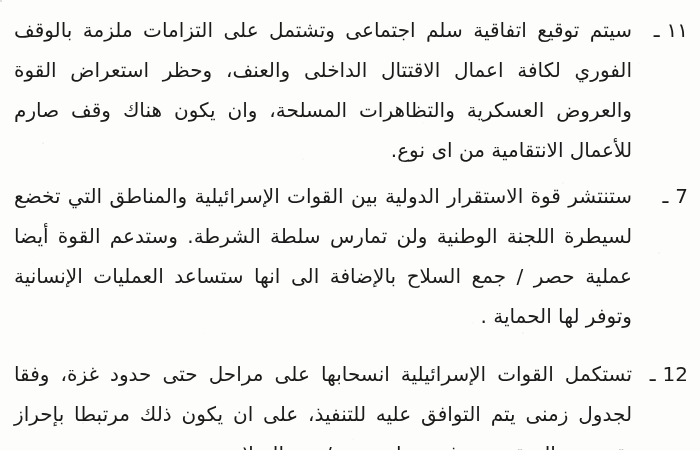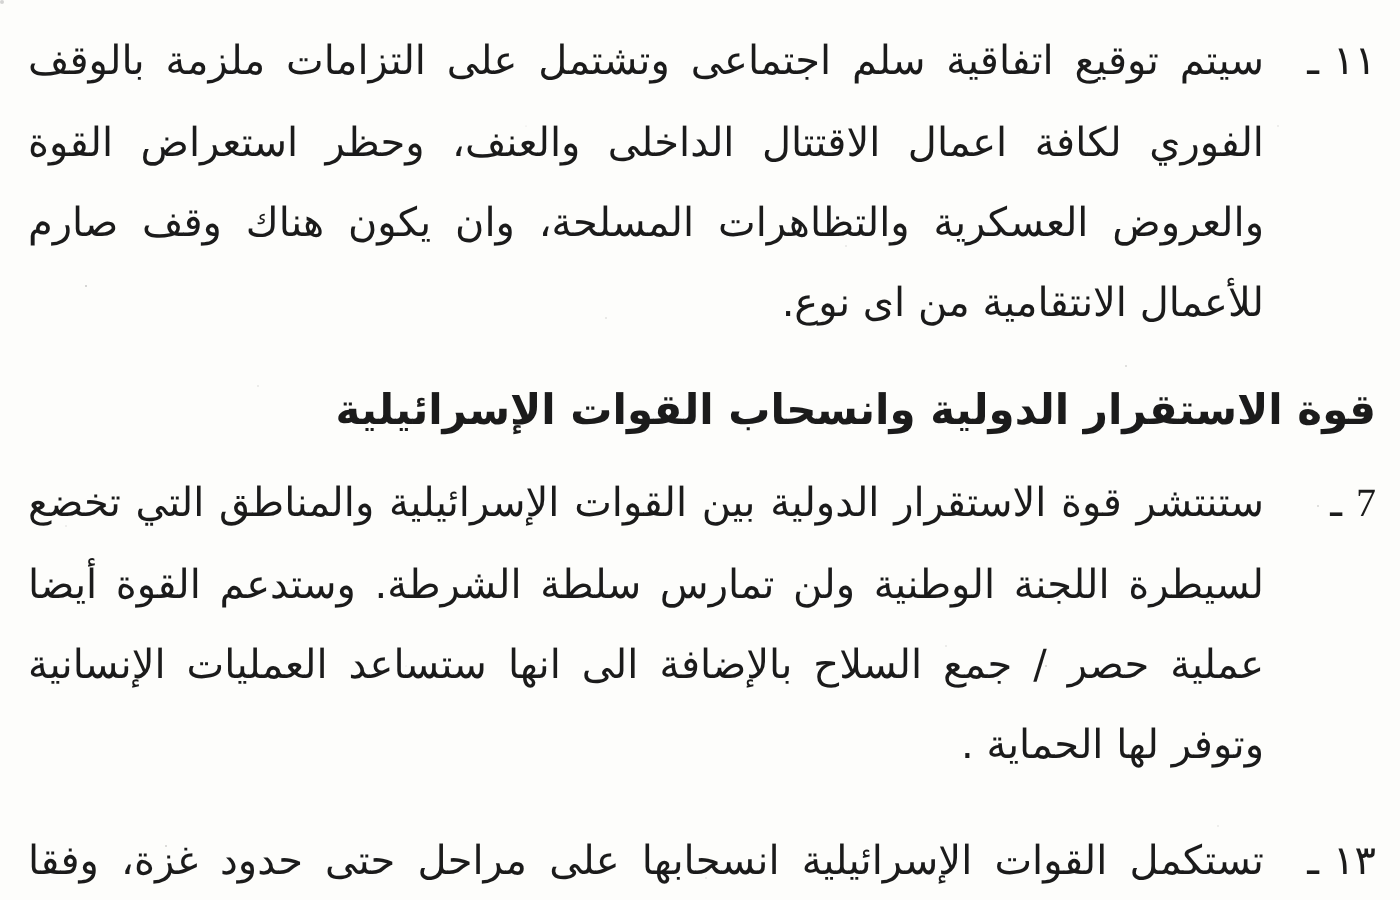--- a/index.html
+++ b/index.html
@@ -54,21 +54,20 @@
     line-height: 40px;
     text-align: justify;
     padding-right: 56px;   
     text-indent: -56px;    
   }
   .clause .marker {
     display: inline-block;
     width: 56px;
     text-indent: 0;
     white-space: nowrap;
-    font-family: Liberation Serif, serif;
   }
   .clause .dash {
     padding: 0 7px 0 4px;
   }
   .heading {
     margin: 14px 0 0 0;
     font-size: 21px;
     line-height: 40px;
     font-weight: bold;
     text-align: right;
@@ -78,23 +77,22 @@
 </style>
 </head>
 <body>
 
 <div class="page">
 
   <p class="clause first">
     <span class="marker"><span>١١</span><span class="dash">ـ</span></span><span class="text">سيتم توقيع اتفاقية سلم اجتماعى وتشتمل على التزامات ملزمة بالوقف الفوري لكافة اعمال الاقتتال الداخلى والعنف، وحظر استعراض القوة والعروض العسكرية والتظاهرات المسلحة، وان يكون هناك وقف صارم للأعمال الانتقامية من اى نوع.</span>
   </p>
 
-  <h2 class="heading">قوة الاستقرار الدولية وانسحاب القوات الإسرائيلية</h2>
 
   <p class="clause second">
     <span class="marker"><span>7</span><span class="dash">ـ</span></span><span class="text">ستنتشر قوة الاستقرار الدولية بين القوات الإسرائيلية والمناطق التي تخضع لسيطرة اللجنة الوطنية ولن تمارس سلطة الشرطة. وستدعم القوة أيضا عملية حصر / جمع السلاح بالإضافة الى انها ستساعد العمليات الإنسانية وتوفر لها الحماية .</span>
   </p>
 
   <p class="clause third">
-    <span class="marker"><span>١٣</span><span class="dash">ـ</span></span><span class="text">تستكمل القوات الإسرائيلية انسحابها على مراحل حتى حدود غزة، وفقا لجدول زمنى يتم التوافق عليه للتنفيذ، على ان يكون ذلك مرتبطا بإحراز تقدم يتم التحقق منه في عملية حصر/جمع السلاح.</span>
+    <span class="marker"><span>12</span><span class="dash">ـ</span></span><span class="text">تستكمل القوات الإسرائيلية انسحابها على مراحل حتى حدود غزة، وفقا لجدول زمنى يتم التوافق عليه للتنفيذ، على ان يكون ذلك مرتبطا بإحراز تقدم يتم التحقق منه في عملية حصر/جمع السلاح.</span>
   </p>
 
 </div>
 
 </body></html>

